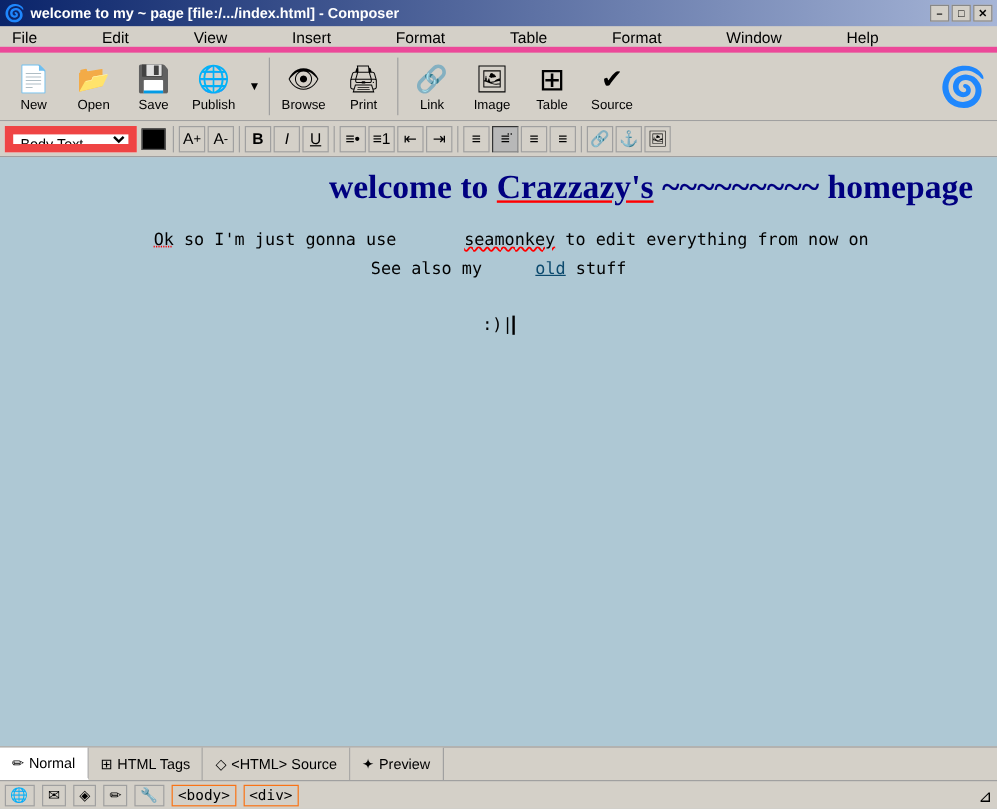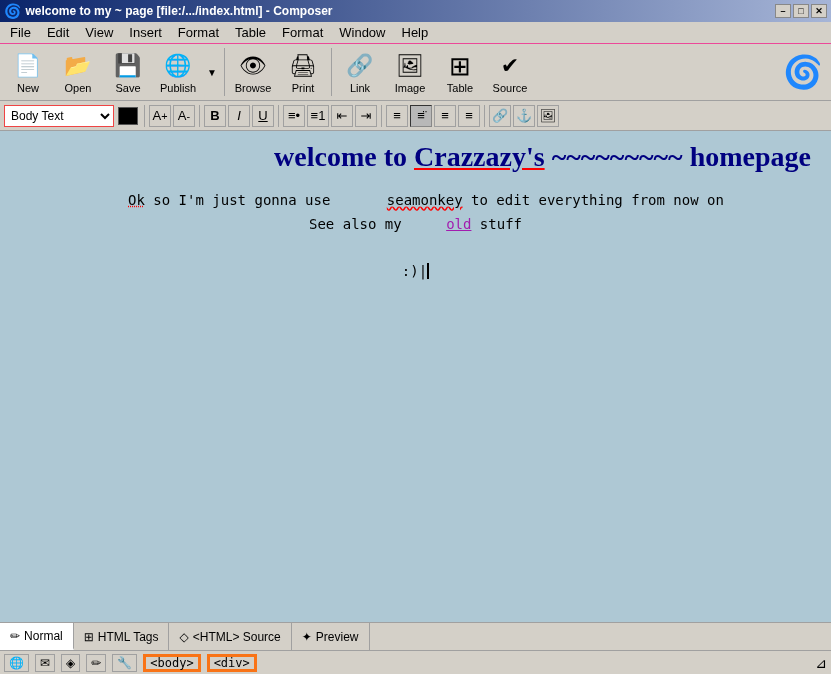--- a/index.html
+++ b/index.html
@@ -27,23 +27,24 @@
       display: flex; align-items: center; justify-content: center;
       cursor: pointer;
       color: #000;
     }
 
     
     .menubar {
       background: #d4d0c8;
       height: 22px;
       display: flex;
-      align-items: center;
-      border-bottom: 1px solid #ec4899;
+      align-items: flex-start;
+      border-bottom: 5px solid #ec4899;
       padding: 0 2px;
+      gap: 38px;
     }
     .menu-item {
       padding: 2px 8px;
       cursor: pointer;
       font-size: 13px;
       color: #000;
     }
 
     
     .toolbar {
@@ -103,21 +104,21 @@
       display: flex;
       align-items: center;
       gap: 2px;
       border-bottom: 1px solid #a0a0a0;
       height: 30px;
     }
     .format-select {
       height: 22px;
       font-size: 12px;
       background: white;
-      border: 1px solid #ef4444;
+      border: 7px solid #ef4444;
       padding: 0 2px;
       width: 110px;
     }
     .color-box {
       width: 20px;
       height: 18px;
       background: black;
       border: 1px solid #555;
       cursor: pointer;
       margin: 0 2px;
@@ -160,21 +161,21 @@
     .page-heading span.underline {
       text-decoration: underline;
       text-decoration-color: red;
     }
     .page-body {
       font-family: monospace;
       font-size: 14px;
       text-align: center;
       line-height: 1.7;
     }
-    .page-body a { color: #a21caf; margin-left: 36px; }
+    .page-body a { color: #0c4a6e; margin-left: 36px; }
     .page-body .ok-underline { text-decoration: underline; text-decoration-style: dotted; text-decoration-color: red; margin-left: 21px; }
     .page-body .seamonkey-underline { text-decoration: underline; text-decoration-color: red; text-decoration-style: wavy; margin-left: 48px; }
     .cursor { border-right: 2px solid #000; }
 
     
     .tabbar {
       background: #d4d0c8;
       height: 28px;
       display: flex;
       align-items: stretch;
@@ -213,21 +214,21 @@
       border: 1px solid #a0a0a0;
       height: 18px;
       font-size: 12px;
       background: #d4d0c8;
       cursor: pointer;
     }
     .statusbar-tag {
       font-family: monospace;
       font-size: 12px;
       padding: 0 4px;
-      border: 3px solid #f97316;
+      border: 1px solid #f97316;
       height: 18px;
       display: flex;
       align-items: center;
       background: #d4d0c8;
     }
 
     .main-layout {
       display: flex;
       flex-direction: column;
       height: calc(674px - 22px);

